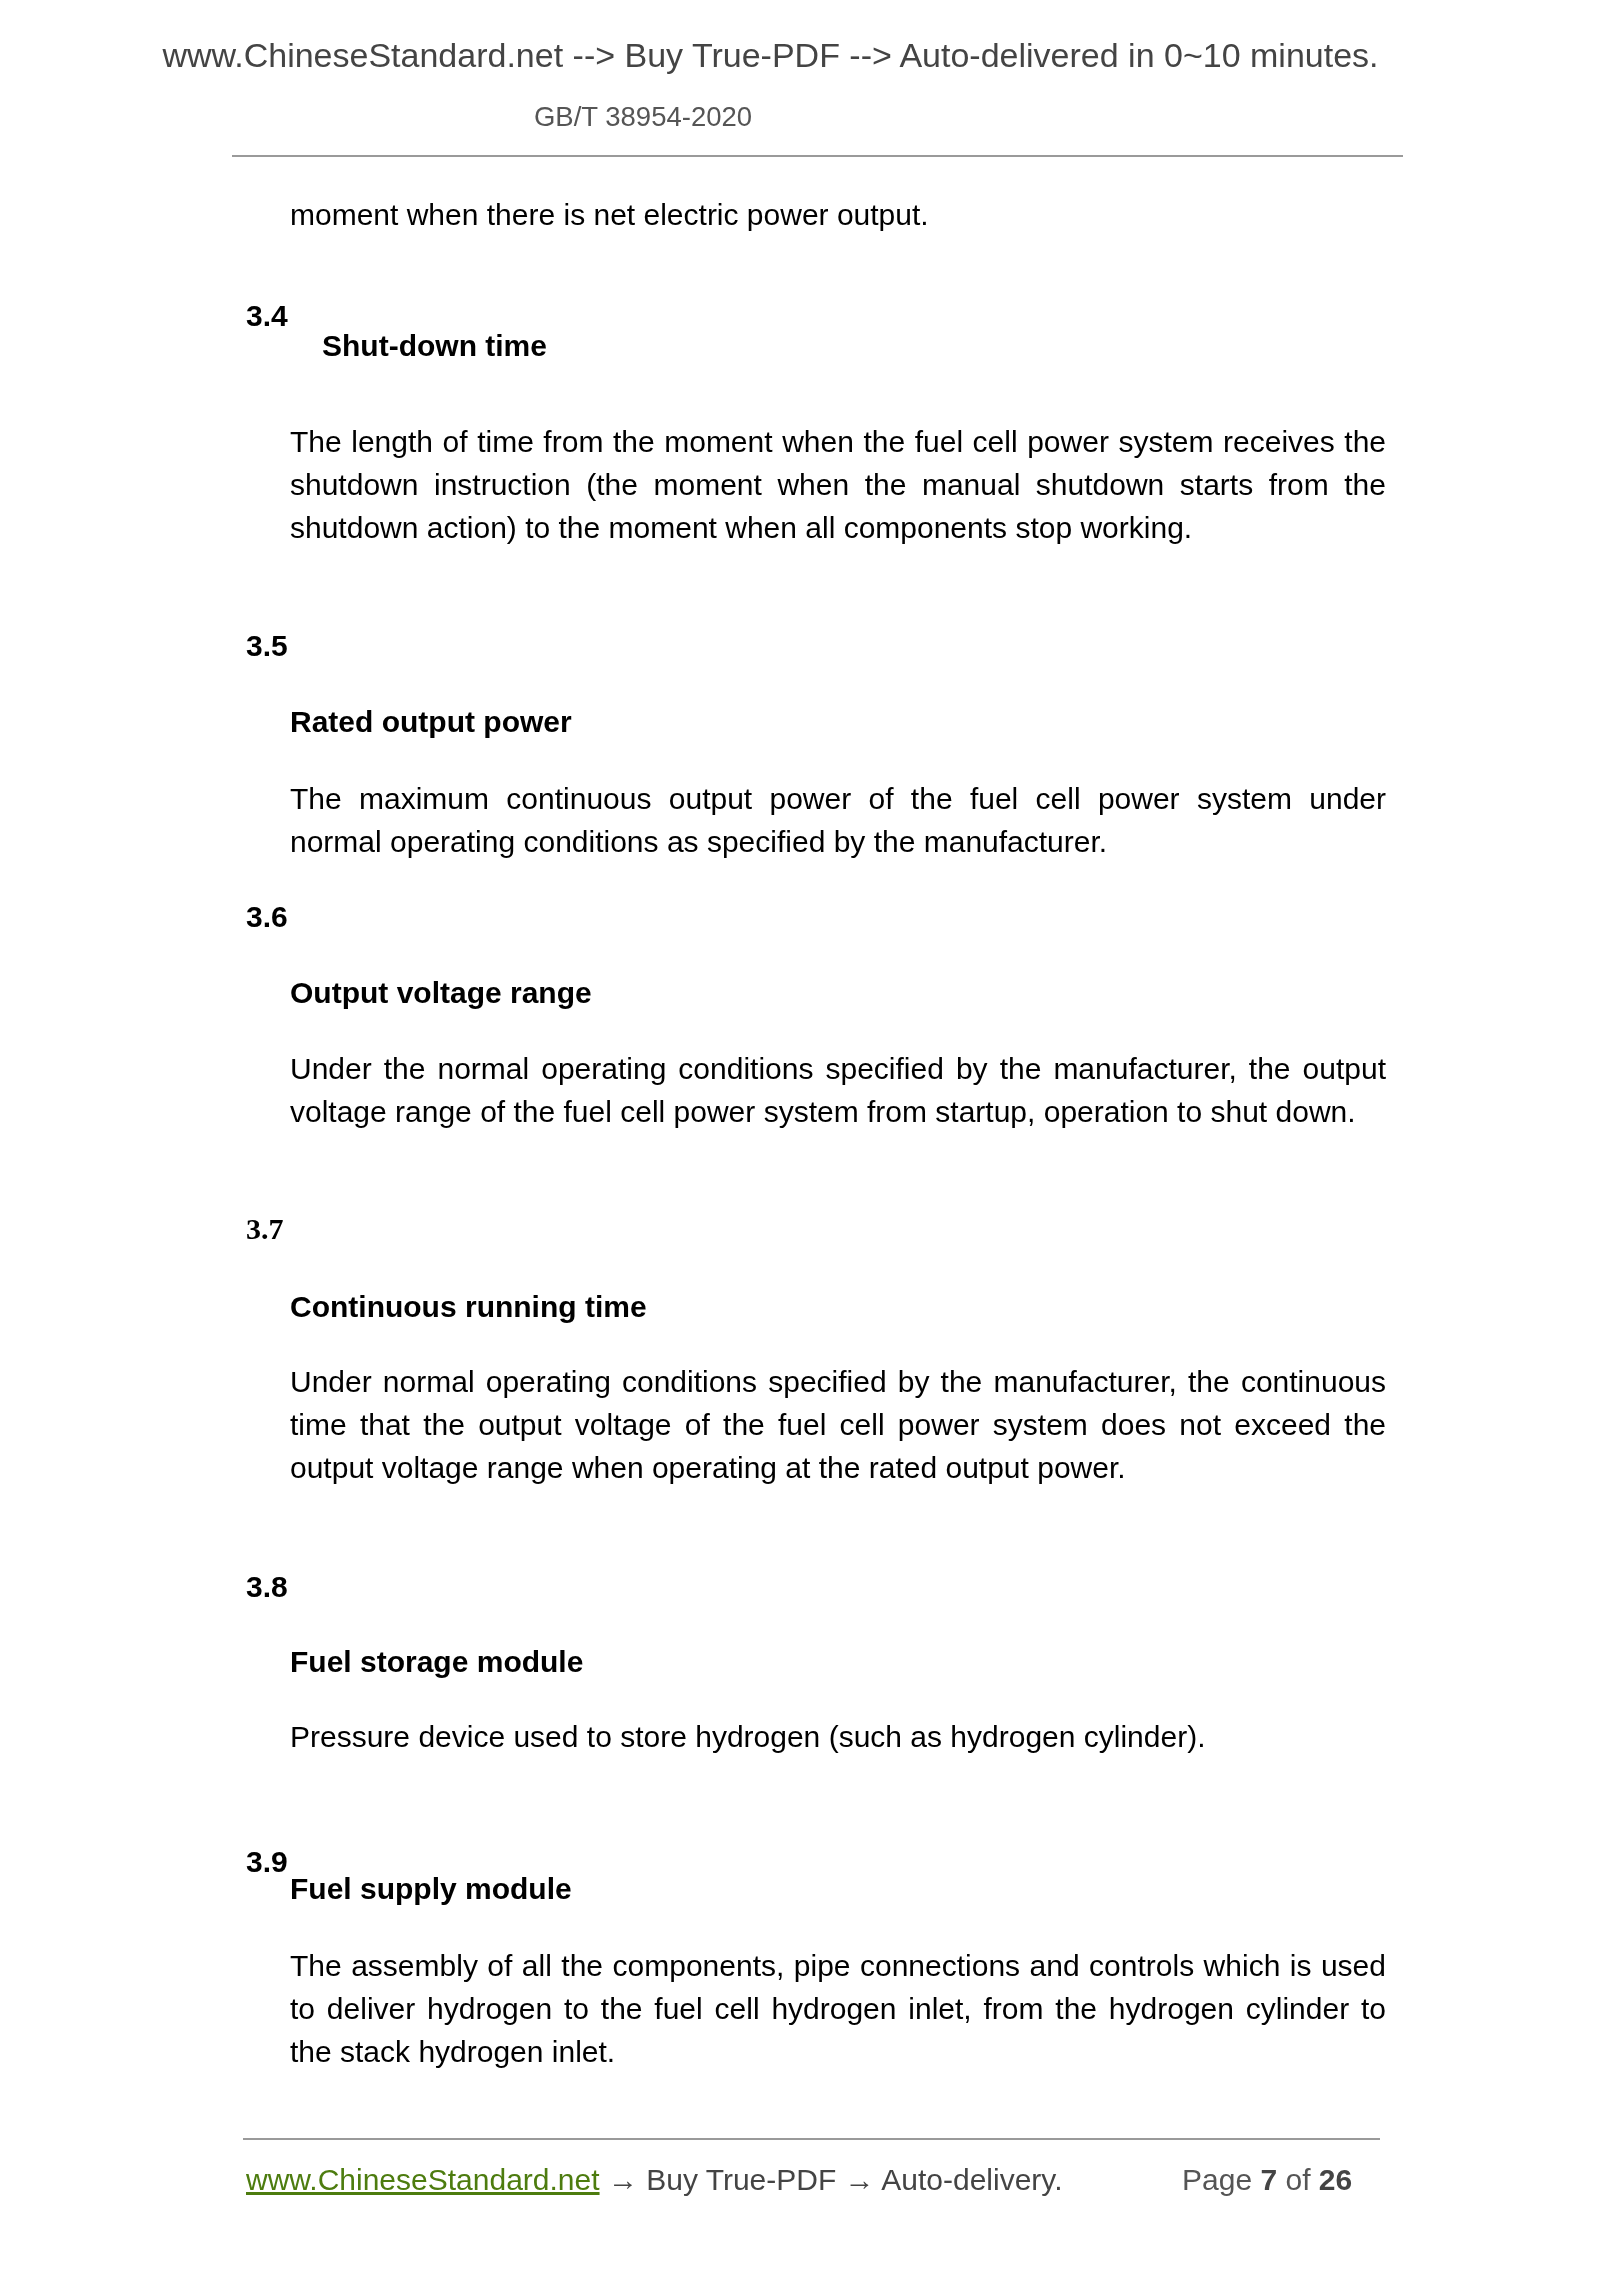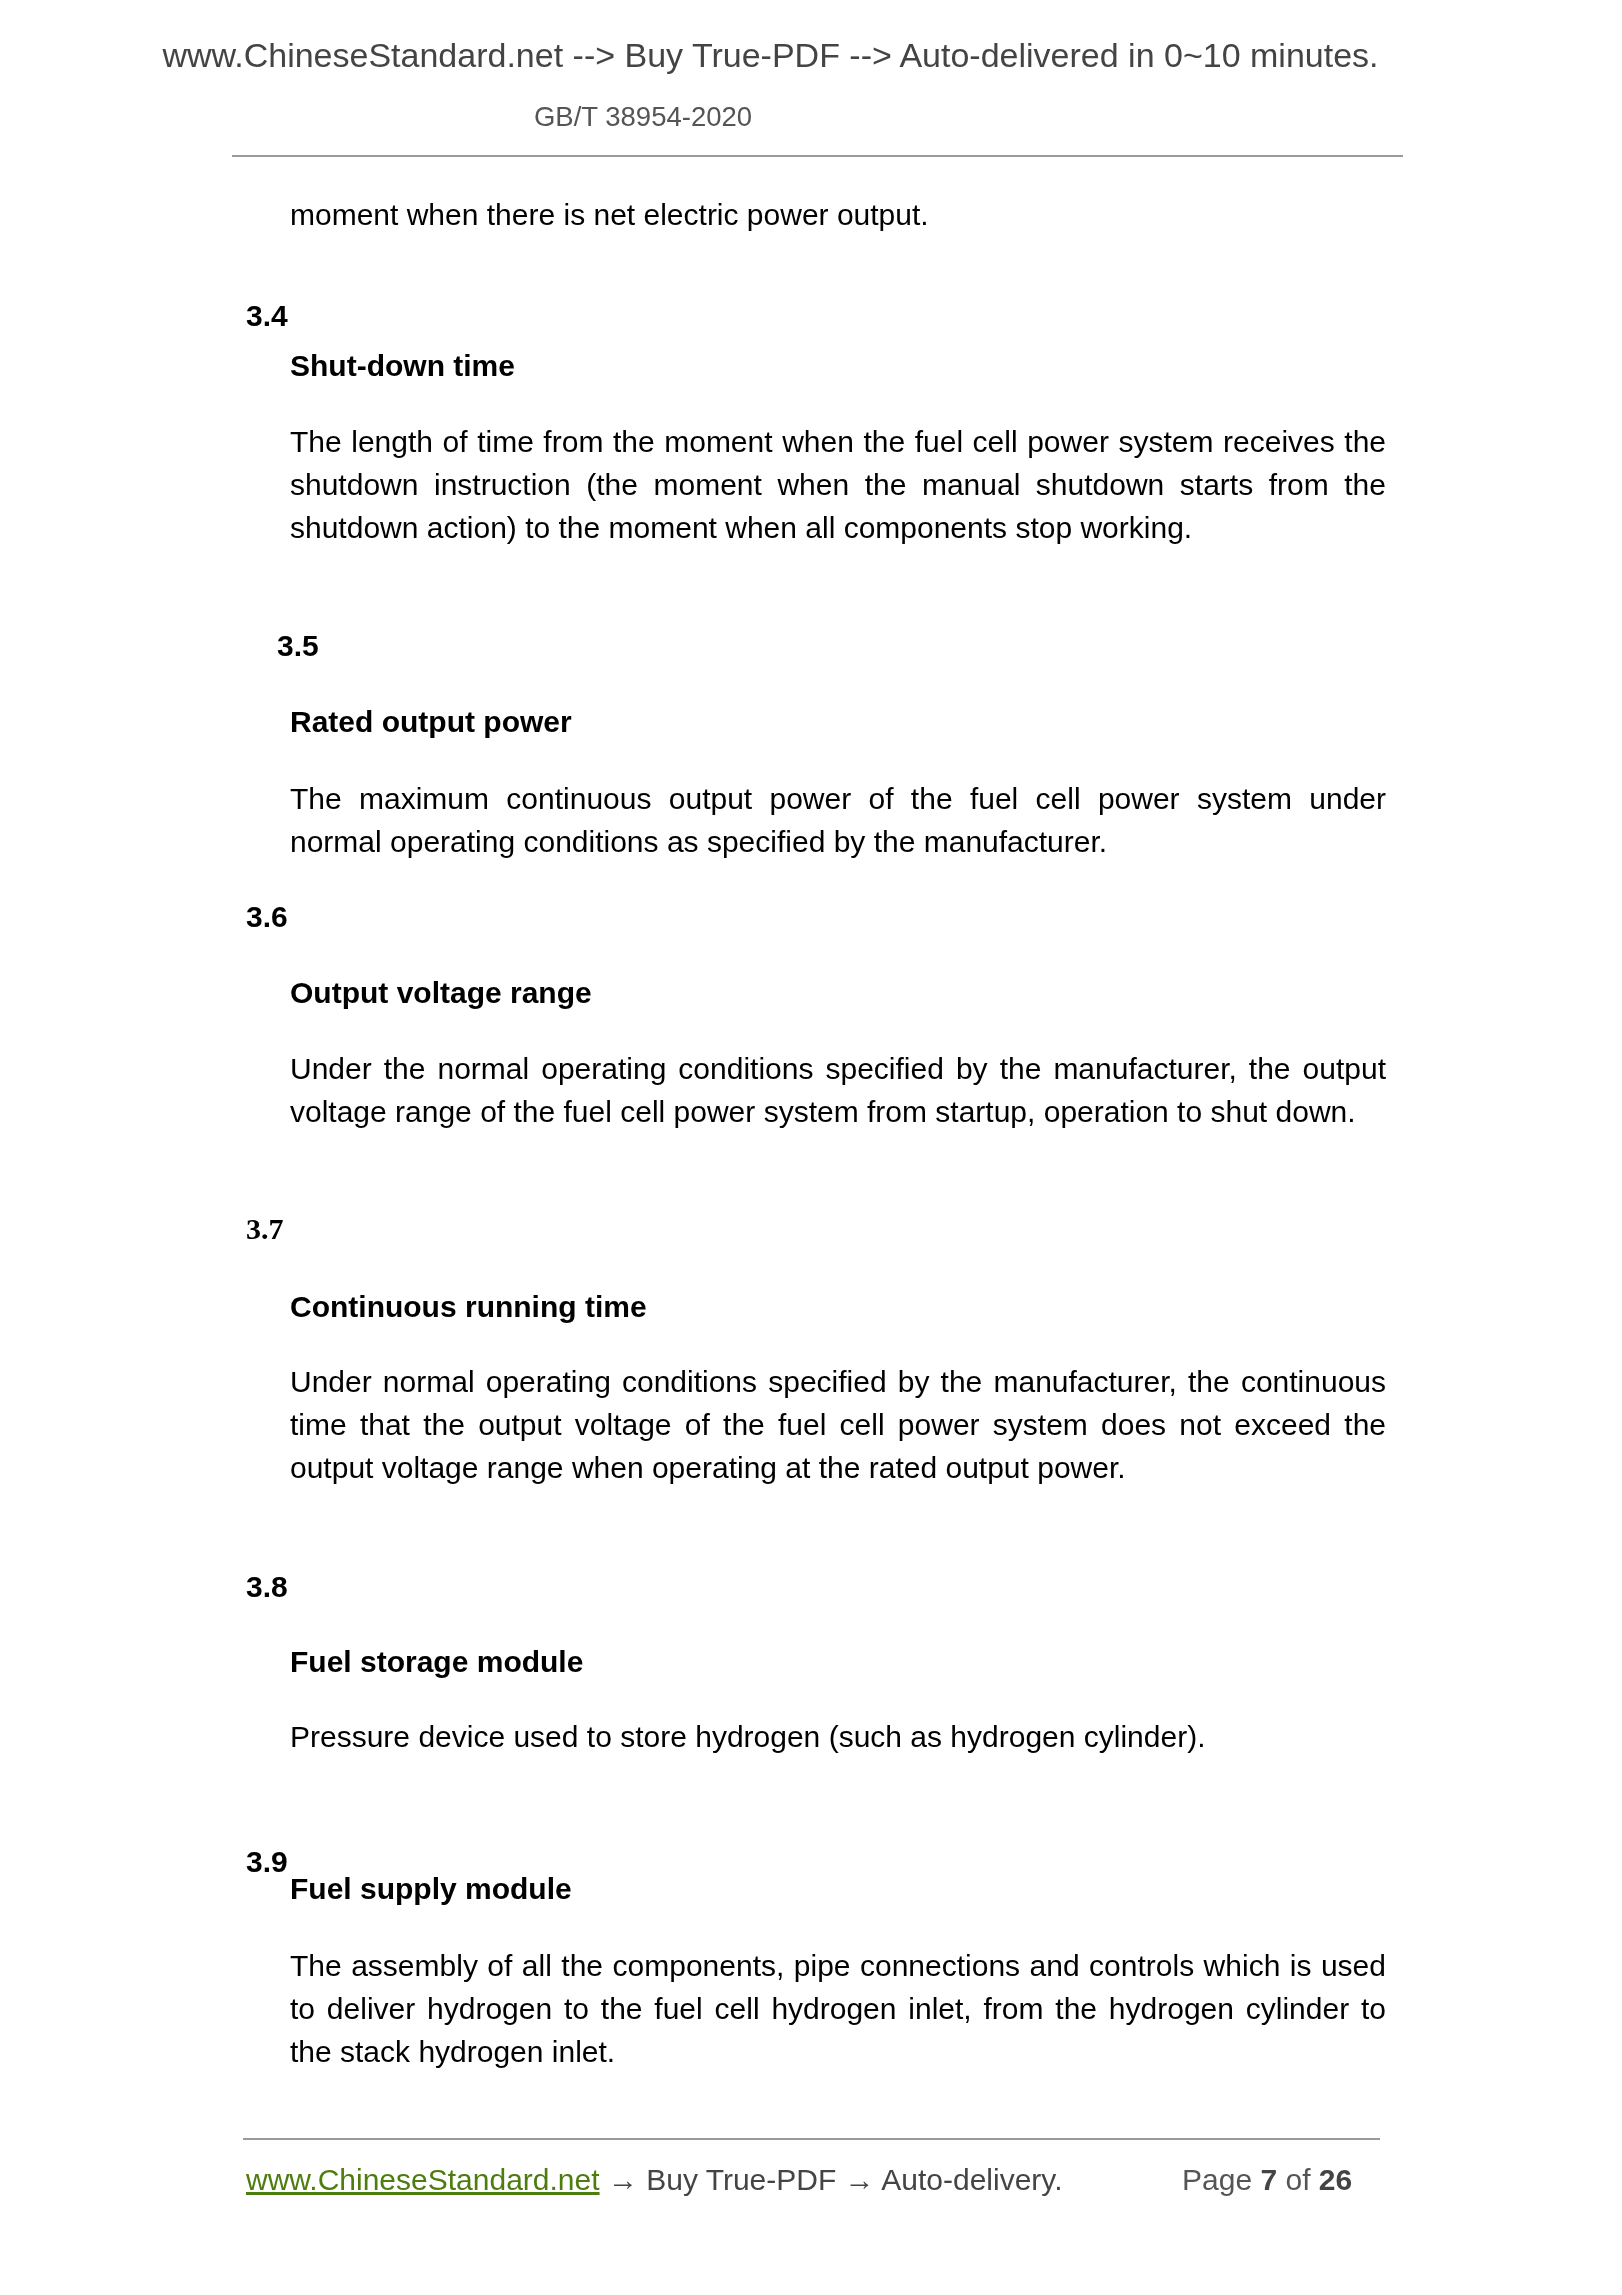--- a/index.html
+++ b/index.html
@@ -20,24 +20,24 @@
 </head>
 <body>
 
 <div class="hdr-top">www.ChineseStandard.net --&gt; Buy True-PDF --&gt; Auto-delivered in 0~10 minutes.</div>
 <div class="hdr-sub">GB/T 38954-2020</div>
 <div class="hdr-line"></div>
 
 <div class="blk" style="top:193px;">moment when there is net electric power output.</div>
 
 <div class="num" style="top:268px;margin-top:26px;">3.4</div>
-<div class="term" style="top:344px;">Shut-down time</div>
+<div class="term" style="top:324px;margin-left:32px;">Shut-down time</div>
 <div class="blk just" style="top:420px;">The length of time from the moment when the fuel cell power system receives the shutdown instruction (the moment when the manual shutdown starts from the shutdown action) to the moment when all components stop working.</div>
 
-<div class="num" style="top:624px;margin-left:31px;">3.5</div>
+<div class="num" style="top:624px;">3.5</div>
 <div class="term" style="top:700px;">Rated output power</div>
 <div class="blk just" style="top:777px;">The maximum continuous output power of the fuel cell power system under normal operating conditions as specified by the manufacturer.</div>
 
 <div class="num" style="top:895px;">3.6</div>
 <div class="term" style="top:971px;">Output voltage range</div>
 <div class="blk just" style="top:1047px;">Under the normal operating conditions specified by the manufacturer, the output voltage range of the fuel cell power system from startup, operation to shut down.</div>
 
 <div class="num" style="top:1207px;font-family:Liberation Serif, serif;">3.7</div>
 <div class="term" style="top:1285px;">Continuous running time</div>
 <div class="blk just" style="top:1360px;">Under normal operating conditions specified by the manufacturer, the continuous time that the output voltage of the fuel cell power system does not exceed the output voltage range when operating at the rated output power.</div>

